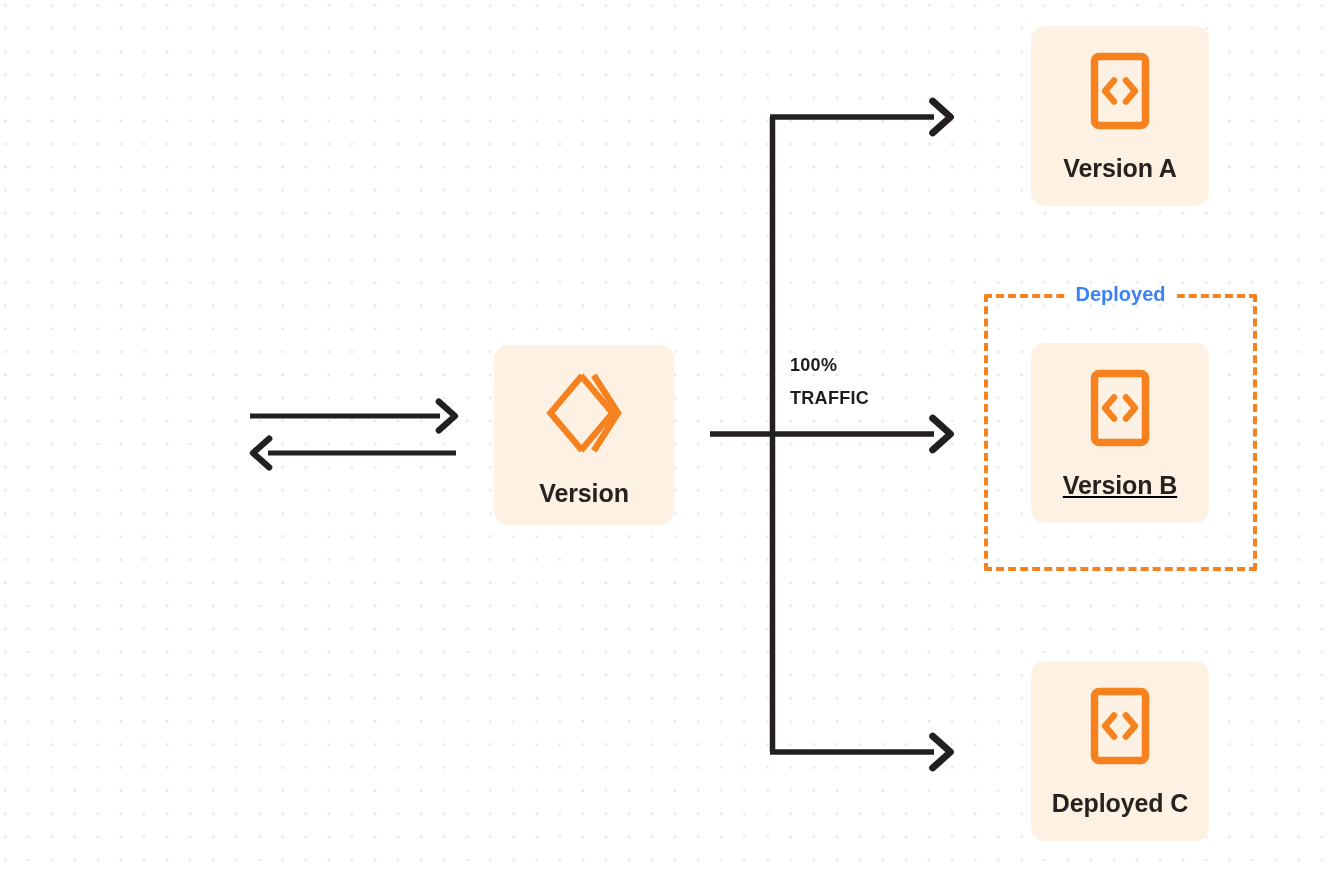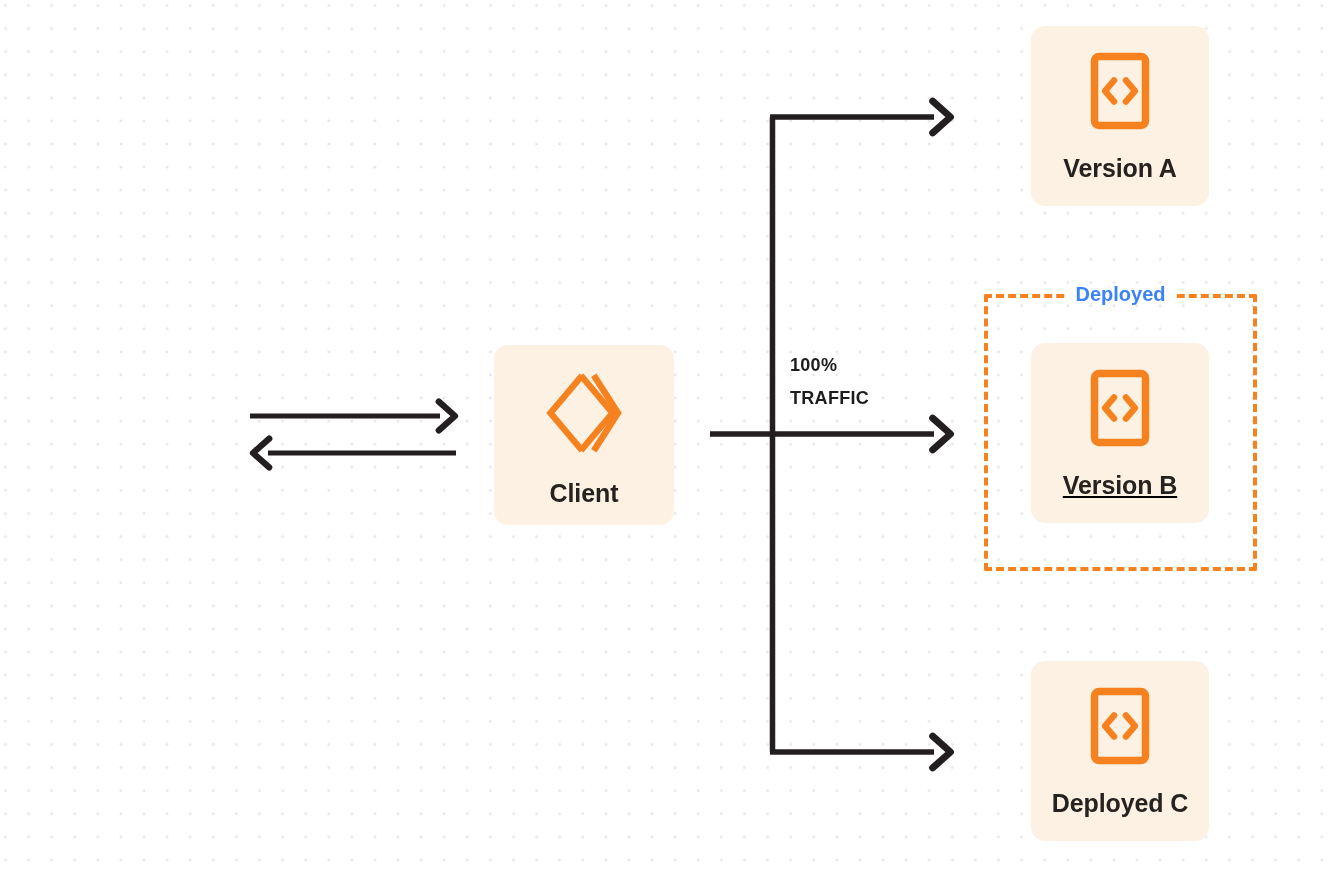--- a/index.html
+++ b/index.html
@@ -164,21 +164,21 @@
   <div class="node" id="worker-node">
     <span>
       <svg width="84" height="84" viewBox="0 0 84 84" xmlns="http://www.w3.org/2000/svg">
         <g fill="none" stroke="#f6821f" stroke-width="6.4" stroke-linecap="square" stroke-linejoin="miter">
           <polyline points="38,7 8.5,42 38,77"></polyline>
           <polyline points="41,7 70.5,42 41,77"></polyline>
           <polyline points="53.5,7 76,42 53.5,77"></polyline>
         </g>
       </svg>
     </span>
-    <span class="node-label">Client</span>
+    <span class="node-label">Version</span>
   </div>
 
   <div class="node version-node" id="version-a-node">
     <span>
       <svg width="60" height="78" viewBox="0 0 60 78" xmlns="http://www.w3.org/2000/svg">
         <rect x="4.5" y="4.5" width="51" height="69" rx="4.5" ry="4.5" fill="none" stroke="#f6821f" stroke-width="7.5"></rect>
         <path d="M24,28.5 L15,39 L24,49.5" fill="none" stroke="#f6821f" stroke-width="6.5" stroke-linecap="round" stroke-linejoin="round"></path>
         <path d="M36,28.5 L45,39 L36,49.5" fill="none" stroke="#f6821f" stroke-width="6.5" stroke-linecap="round" stroke-linejoin="round"></path>
       </svg>
     </span>

